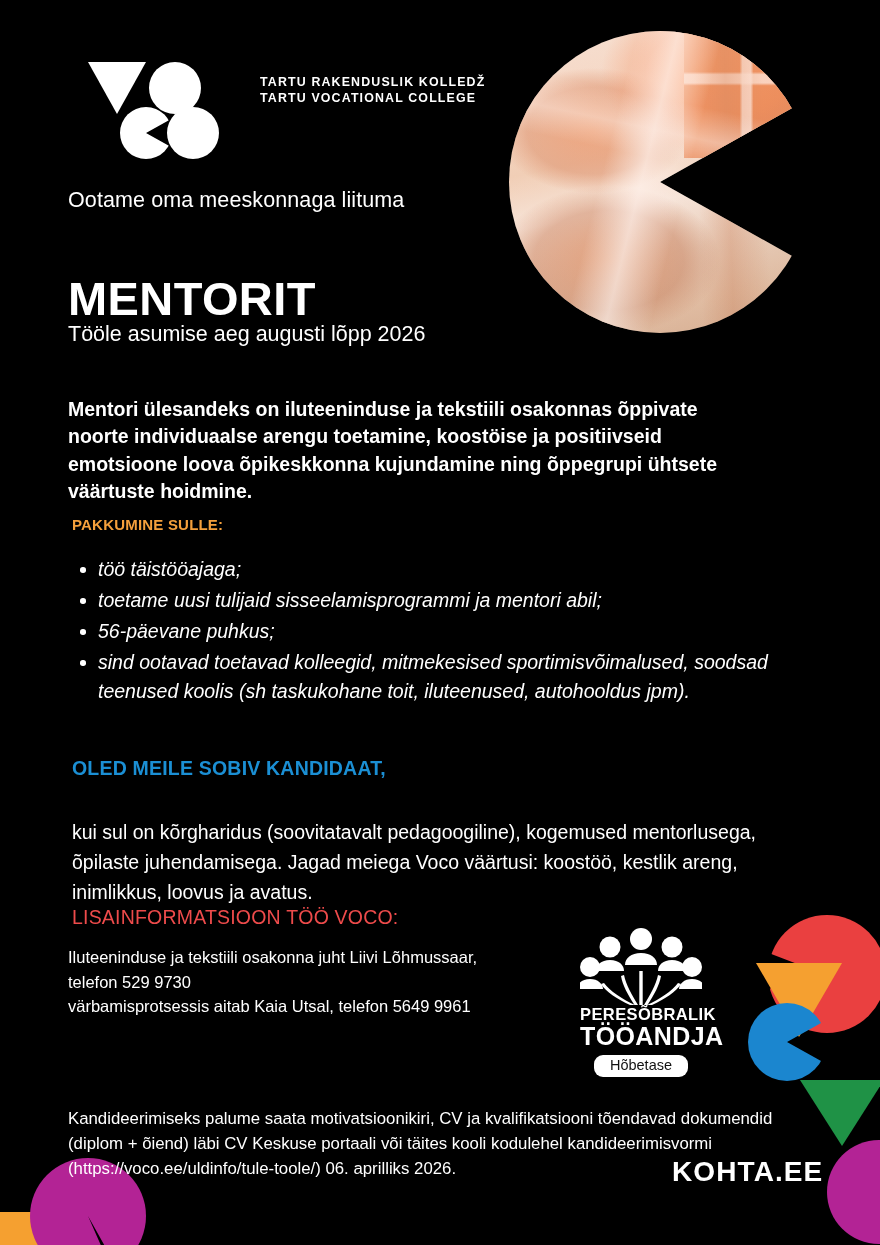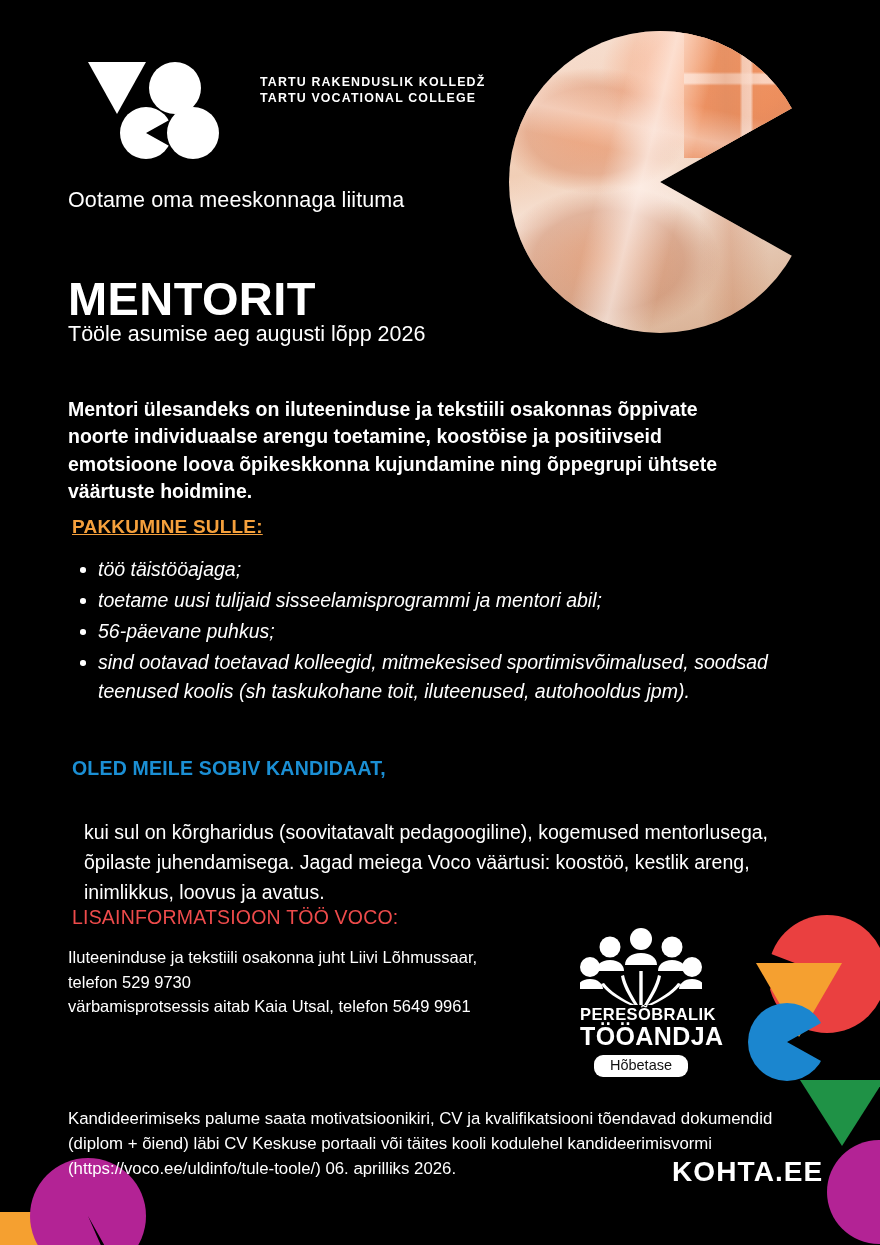--- a/index.html
+++ b/index.html
@@ -177,24 +177,23 @@
     position: absolute; left: 0; top: 376px;
     width: 690px;
     font-size: 19.5px;
     font-weight: bold;
     line-height: 27.5px;
     color: #ffffff;
   }
 
   .head-offer {
     position: absolute; left: 4px; top: 516px;
-    font-size: 19px;
+    font-size: 15px;
     font-weight: bold;
     letter-spacing: .2px;
-    text-decoration: underline;
   }
   ul.bullets {
     position: absolute; left: 0; top: 555px;
     width: 730px;
     margin: 0;
     padding-left: 30px;
     list-style: none;
     font-size: 19.5px;
     line-height: 29px;
     font-style: italic;
@@ -211,21 +210,21 @@
     background: #ffffff;
   }
 
   .head-candidate {
     position: absolute; left: 4px; top: 757px;
     font-size: 19.5px;
     font-weight: bold;
     letter-spacing: .2px;
   }
   .candidate-body {
-    position: absolute; left: 16px; top: 797px;
+    position: absolute; left: 4px; top: 797px;
     width: 700px;
     font-size: 19.5px;
     line-height: 30px;
   }
 
   .head-info {
     position: absolute; left: 4px; top: 906px;
     font-size: 19.5px;
     letter-spacing: .2px;
   }

